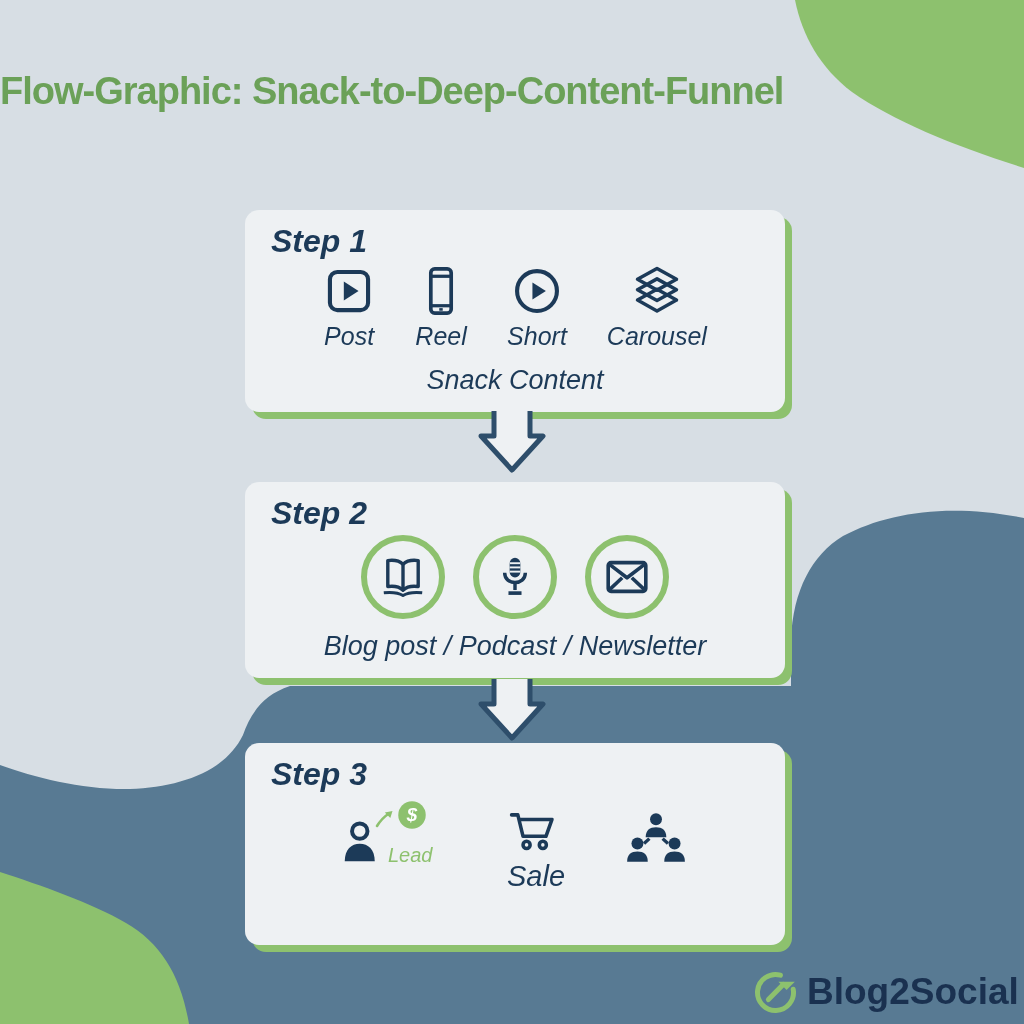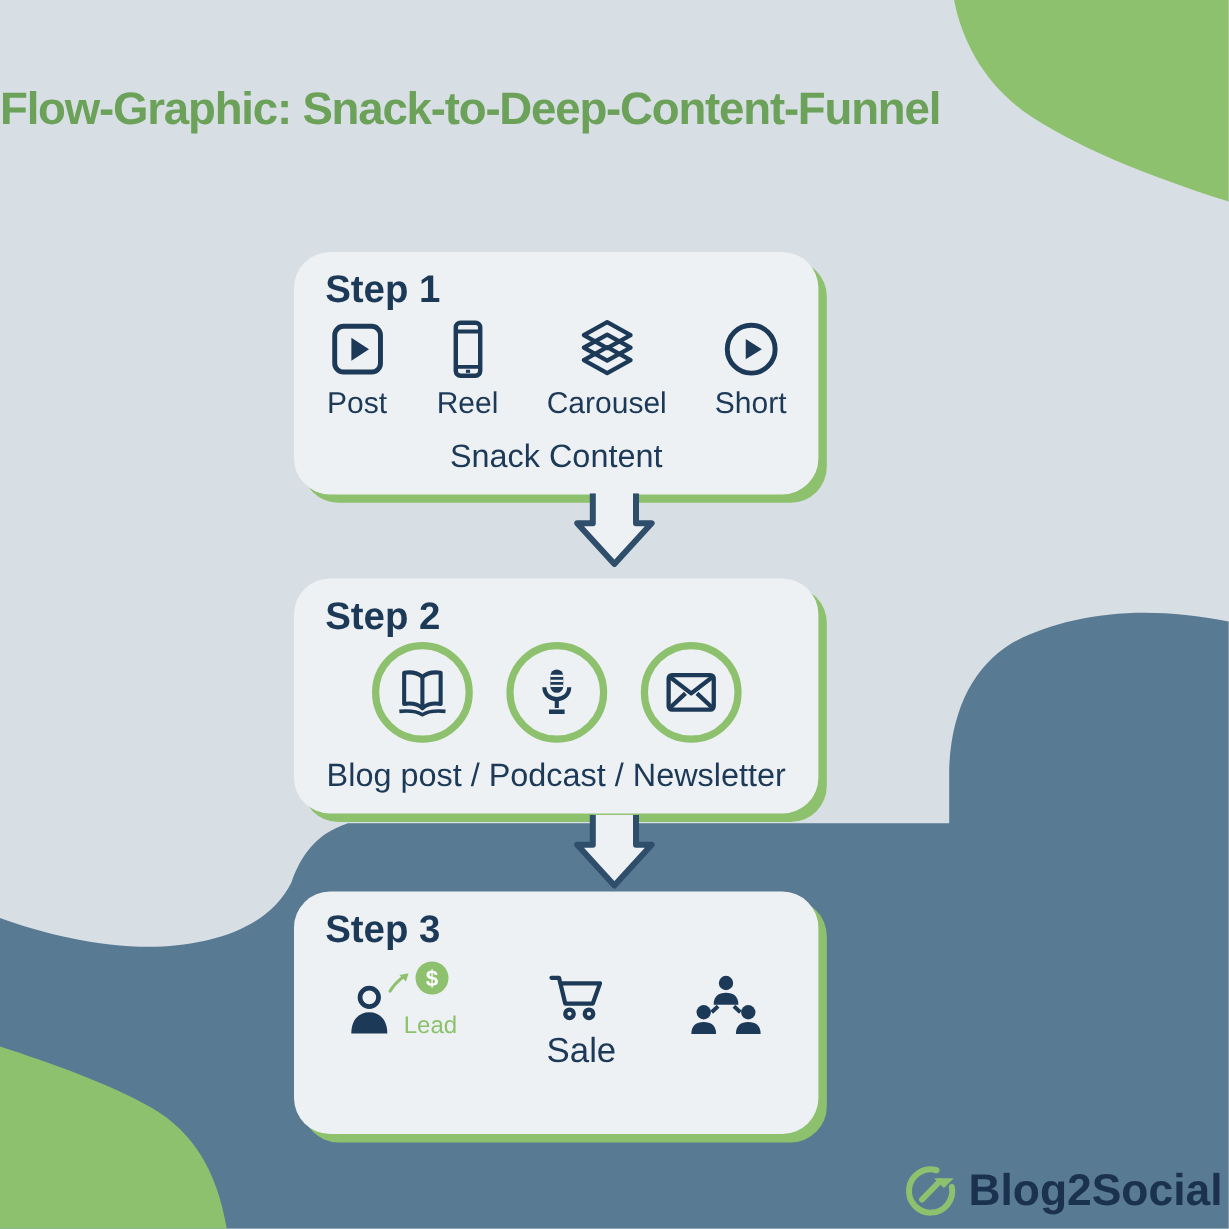--- a/index.html
+++ b/index.html
@@ -8,25 +8,25 @@
     background:#d7dee4;
     font-family:"Liberation Sans", sans-serif;
   }
   .bg{position:absolute;inset:0;width:1024px;height:1024px;}
   .title{
     position:absolute;top:70px;left:0;width:1024px;text-align:left;
     font-size:38px;font-weight:bold;letter-spacing:-1px;color:#6ba158;
     z-index:3;
   }
   .card{
-    position:absolute;left:245px;width:437px;box-sizing:border-box;
-    background:#eef1f3;border-radius:30px;
+    position:absolute;left:245px;width:540px;box-sizing:border-box;
+    background:#eef1f3;border-radius:14px;
     box-shadow:7px 7px 0 #8dc16e;
     padding:14px 26px 16px 26px;z-index:2;
-    display:flex;flex-direction:column;
+    display:flex;flex-direction:column;font-style:italic;
   }
   #card1{top:210px;height:202px;}
   #card2{top:482px;height:196px;}
   #card3{top:743px;height:202px;}
   .step-heading{font-size:32px;font-weight:bold;color:#1c3a58;line-height:1.1;}
   .caption{
     text-align:center;font-size:27px;color:#1c3a58;margin-top:auto;
   }
   
   .icon-row1{display:flex;justify-content:center;gap:40px;margin-top:6px;}
@@ -86,34 +86,34 @@
       <svg width="52" height="52" viewBox="0 0 24 24">
         <rect x="7.3" y="1.8" width="9.4" height="20.4" rx="1.8" fill="none" stroke="#1c3a58" stroke-width="1.7"></rect>
         <line x1="7.3" y1="5.2" x2="16.7" y2="5.2" stroke="#1c3a58" stroke-width="1.5"></line>
         <line x1="7.3" y1="18.8" x2="16.7" y2="18.8" stroke="#1c3a58" stroke-width="1.5"></line>
         <rect x="11.2" y="19.9" width="1.6" height="1.2" fill="#1c3a58"></rect>
       </svg>
       <span class="lbl">Reel</span>
     </div>
     <div class="icon-col">
       <svg width="52" height="52" viewBox="0 0 24 24">
+        <circle cx="12" cy="12" r="9.2" fill="none" stroke="#1c3a58" stroke-width="1.9"></circle>
+        <path d="M9.9 8.1 L16.1 12 L9.9 15.9 Z" fill="#1c3a58"></path>
+      </svg>
+      <span class="lbl">Short</span>
+    </div>
+    <div class="icon-col">
+      <svg width="52" height="52" viewBox="0 0 24 24">
         <g fill="none" stroke="#1c3a58" stroke-width="1.6" stroke-linejoin="round">
           <path d="M12 1.6 L21 6.6 L12 11.6 L3 6.6 Z"></path>
           <path d="M12 6.4 L21 11.4 L12 16.4 L3 11.4 Z"></path>
           <path d="M12 11.2 L21 16.2 L12 21.2 L3 16.2 Z"></path>
         </g>
       </svg>
       <span class="lbl">Carousel</span>
-    </div>
-    <div class="icon-col">
-      <svg width="52" height="52" viewBox="0 0 24 24">
-        <circle cx="12" cy="12" r="9.2" fill="none" stroke="#1c3a58" stroke-width="1.9"></circle>
-        <path d="M9.9 8.1 L16.1 12 L9.9 15.9 Z" fill="#1c3a58"></path>
-      </svg>
-      <span class="lbl">Short</span>
     </div>
   </div>
   <div class="caption">Snack Content</div>
 </div>
 
 <svg class="flow-arrow" id="arrow1" viewBox="0 0 68 62">
   <path d="M16 0 L16 25 L3 25 L34 59 L65 25 L52 25 L52 0" fill="#eef1f3" stroke="#2e4e6b" stroke-width="5" stroke-linejoin="round"></path>
 </svg>
 
 <div class="card" id="card2">

